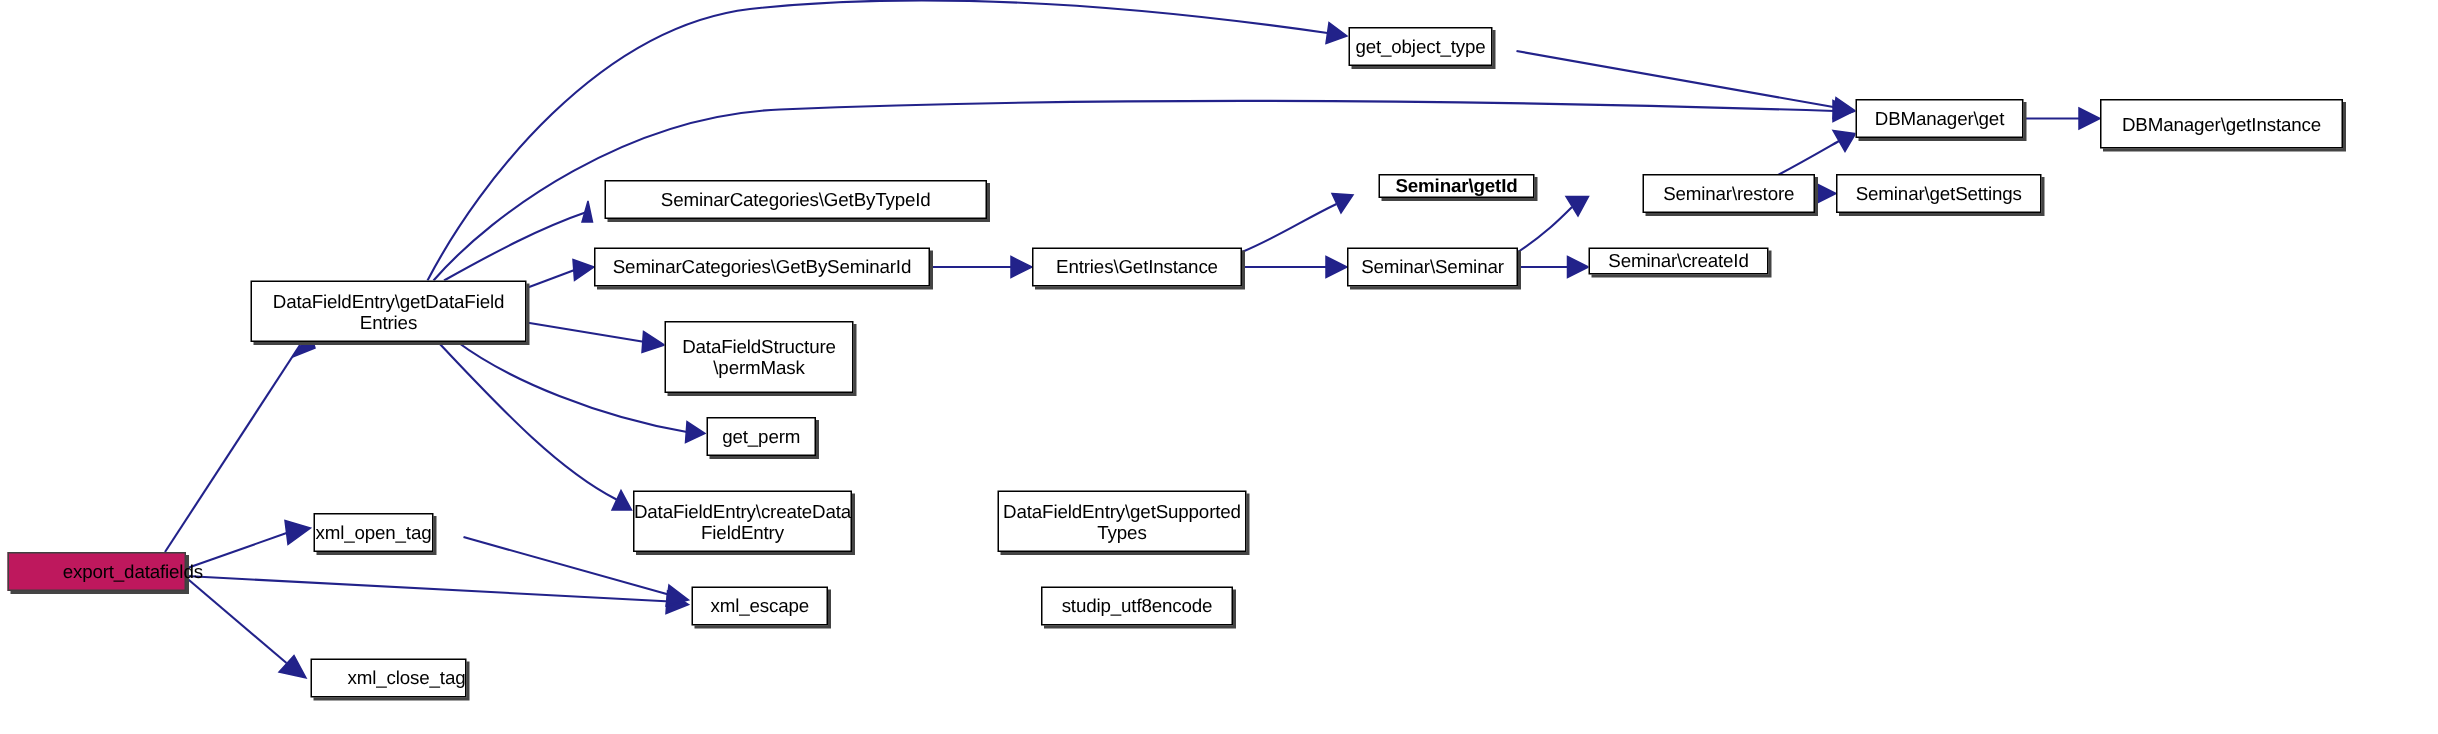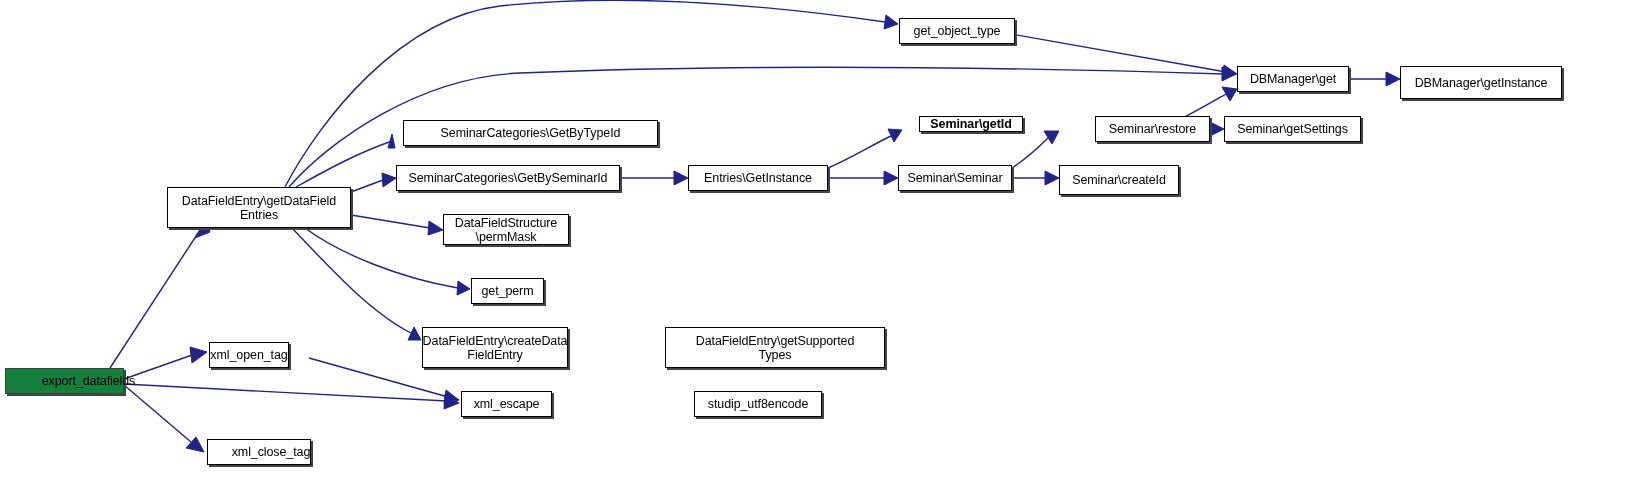--- a/index.html
+++ b/index.html
@@ -33,21 +33,21 @@
     line-height: 14px;
     display: flex;
     align-items: center;
     justify-content: center;
     text-align: center;
     white-space: pre-line;
     letter-spacing: -0.1px;
     z-index: 5;
   }
   .node.highlight {
-    background: #15803d;
+    background: #be185d;
     border: 1px solid #404040;
     padding-left: 48px;
   }
   .node.shadow {
     box-shadow: 2px 2px 0 0 #444444;
   }
 </style>
 </head>
 <body>
 
@@ -139,32 +139,32 @@
       </g>
     </svg>
   <div id="node-layer">
       <div class="node highlight shadow" style="left: 5px; top: 368px; width: 119px; height: 26px;">export_datafields</div>
       <div class="node shadow" style="left: 167px; top: 187px; width: 184px; height: 41px;">DataFieldEntry\getDataField
 Entries</div>
       <div class="node shadow" style="left: 209px; top: 342px; width: 80px; height: 26px;">xml_open_tag</div>
       <div class="node shadow" style="left: 207px; top: 439px; width: 104px; height: 26px; padding-left: 24px;">xml_close_tag</div>
       <div class="node shadow" style="left: 403px; top: 120px; width: 255px; height: 26px;">SeminarCategories\GetByTypeId</div>
       <div class="node shadow" style="left: 396px; top: 165px; width: 224px; height: 26px;">SeminarCategories\GetBySeminarId</div>
-      <div class="node shadow" style="left: 443px; top: 214px; width: 126px; height: 31px;">DataFieldStructure
+      <div class="node shadow" style="left: 443px; top: 214px; width: 126px; height: 48px;">DataFieldStructure
 \permMask</div>
       <div class="node shadow" style="left: 471px; top: 278px; width: 73px; height: 26px;">get_perm</div>
       <div class="node shadow" style="left: 422px; top: 327px; width: 146px; height: 41px;">DataFieldEntry\createData
 FieldEntry</div>
       <div class="node shadow" style="left: 461px; top: 391px; width: 91px; height: 26px;">xml_escape</div>
-      <div class="node shadow" style="left: 665px; top: 327px; width: 220px; height: 41px;">DataFieldEntry\getSupported
+      <div class="node shadow" style="left: 665px; top: 327px; width: 166px; height: 41px;">DataFieldEntry\getSupported
 Types</div>
       <div class="node shadow" style="left: 694px; top: 391px; width: 128px; height: 26px;">studip_utf8encode</div>
       <div class="node shadow" style="left: 688px; top: 165px; width: 140px; height: 26px;">Entries\GetInstance</div>
-      <div class="node shadow" style="left: 899px; top: 18px; width: 116px; height: 26px;">get_object_type</div>
+      <div class="node shadow" style="left: 899px; top: 18px; width: 96px; height: 26px;">get_object_type</div>
       <div class="node shadow" style="left: 919px; top: 116px; width: 104px; height: 16px; font-weight: bold;">Seminar\getId</div>
       <div class="node shadow" style="left: 898px; top: 165px; width: 114px; height: 26px;">Seminar\Seminar</div>
       <div class="node shadow" style="left: 1095px; top: 116px; width: 115px; height: 26px;">Seminar\restore</div>
-      <div class="node shadow" style="left: 1059px; top: 165px; width: 120px; height: 30px;">Seminar\createId</div>
+      <div class="node shadow" style="left: 1059px; top: 165px; width: 120px; height: 18px;">Seminar\createId</div>
       <div class="node shadow" style="left: 1237px; top: 66px; width: 112px; height: 26px;">DBManager\get</div>
       <div class="node shadow" style="left: 1224px; top: 116px; width: 137px; height: 26px;">Seminar\getSettings</div>
       <div class="node shadow" style="left: 1400px; top: 66px; width: 162px; height: 33px;">DBManager\getInstance</div>
     </div>
 </div>
 
 </body></html>

